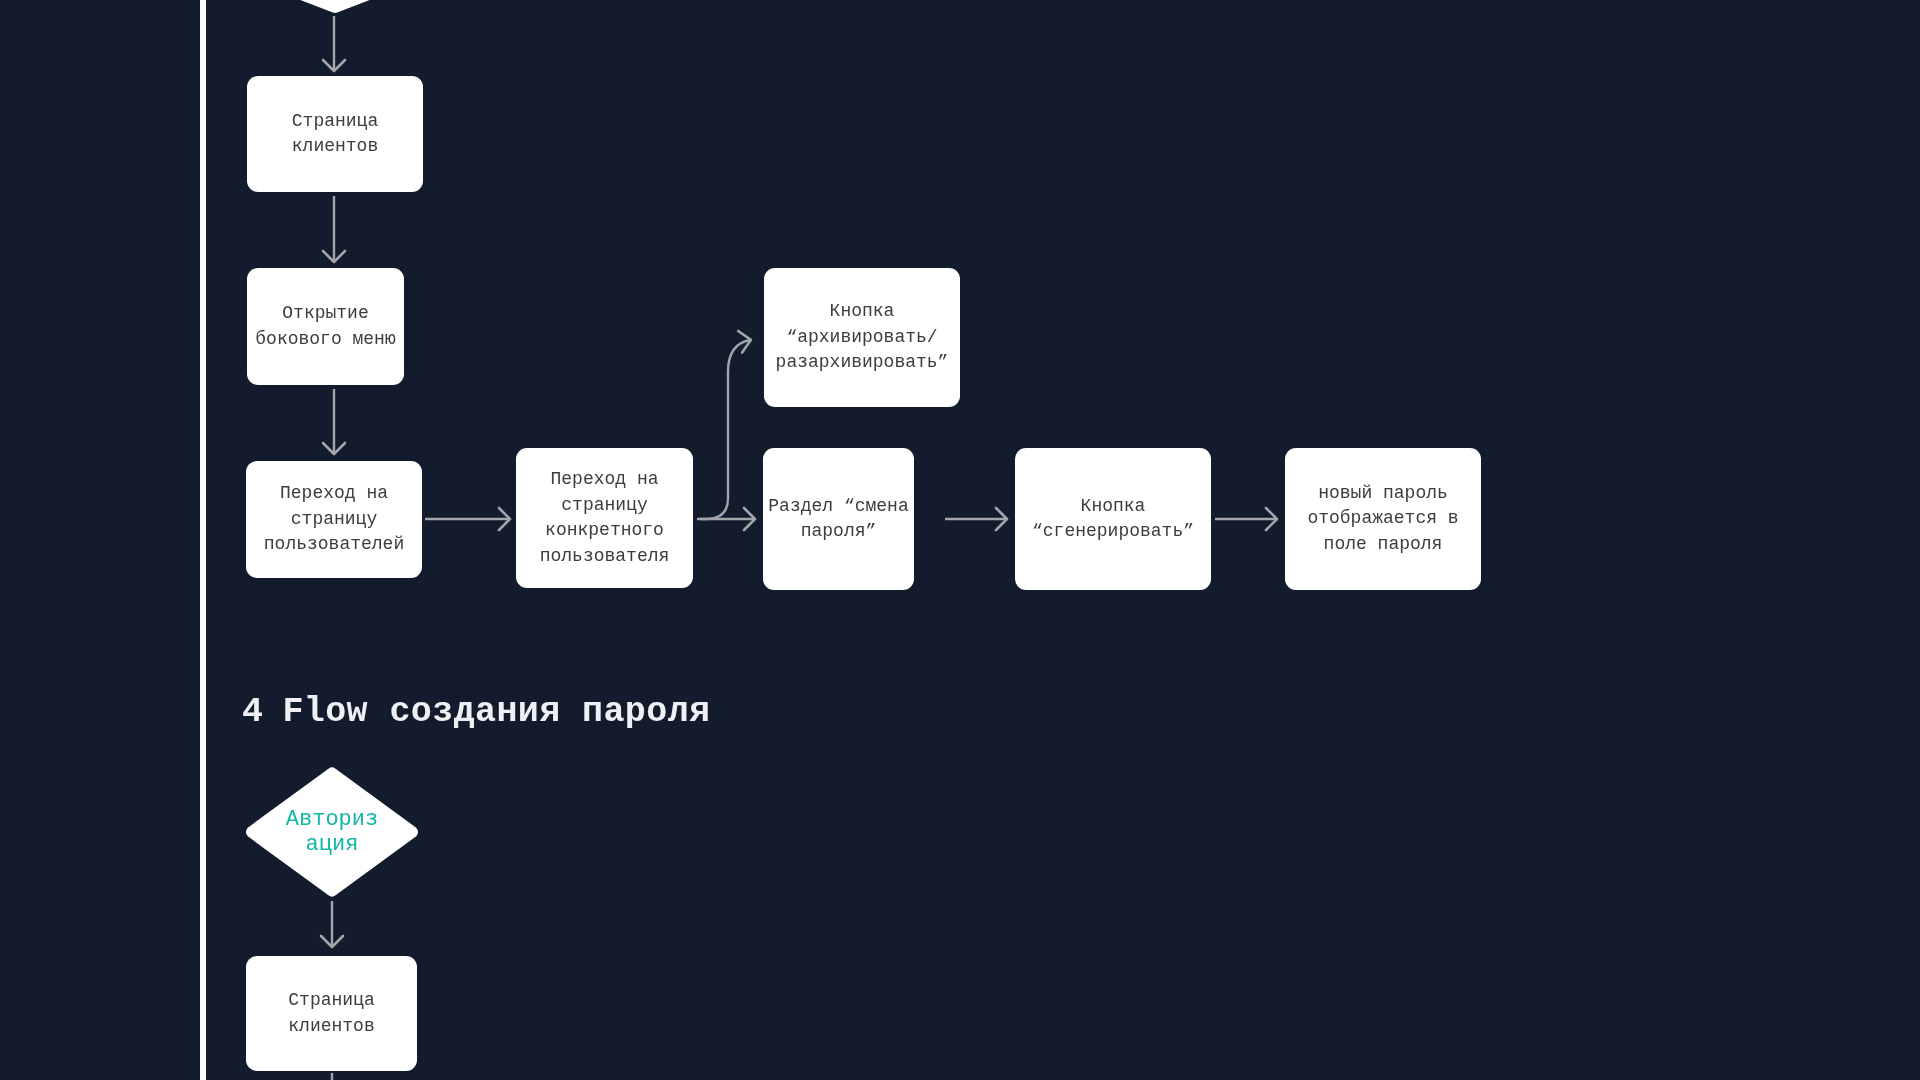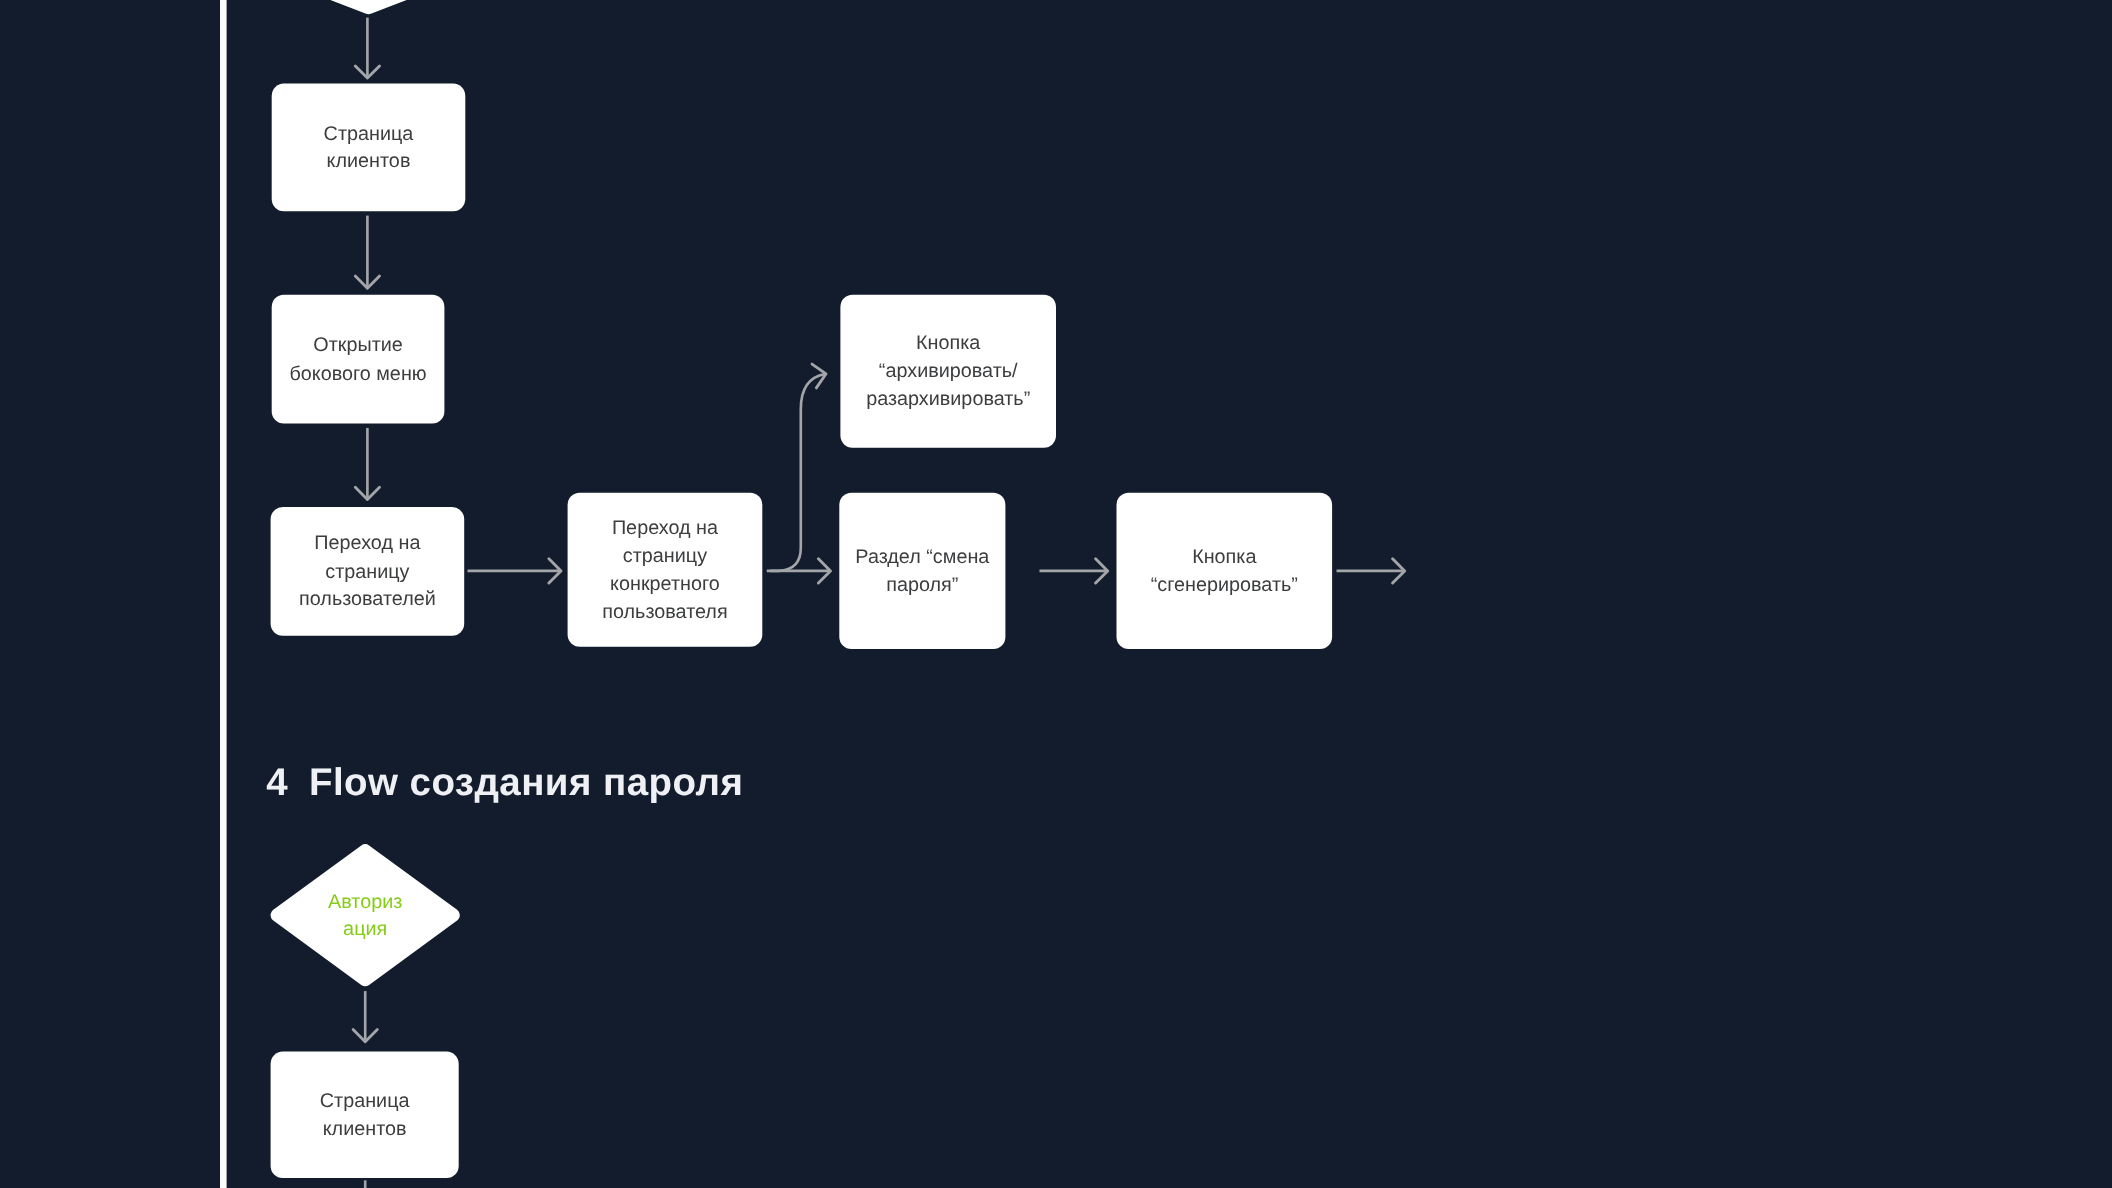--- a/index.html
+++ b/index.html
@@ -6,21 +6,21 @@
     margin: 0;
     padding: 0;
     background: #131c2d;
   }
   .canvas {
     position: relative;
     width: 1920px;
     height: 1080px;
     overflow: hidden;
     background: #131c2d;
-    font-family: Liberation Sans, sans-serif;
+    font-family: Liberation Mono, monospace;
   }
   .page-edge {
     position: absolute;
     left: 200px;
     top: 0;
     width: 6px;
     height: 100%;
     background: #fcfcfd;
   }
   svg.connectors {
@@ -43,22 +43,22 @@
     font-size: 18px;
     line-height: 25.5px;
   }
   .diamond-label {
     position: absolute;
     display: flex;
     align-items: center;
     justify-content: center;
     text-align: center;
     white-space: pre-line;
-    color: #84cc16;
-    font-size: 18px;
+    color: #14b8a6;
+    font-size: 22px;
     line-height: 25.5px;
     pointer-events: none;
   }
   .heading {
     position: absolute;
     left: 242px;
     top: 690px;
     display: flex;
     gap: 19px;
     color: #eef0f3;
@@ -118,20 +118,23 @@
   <div class="node" style="left:764px; top:268px; width:196px; height:139px;">Кнопка
 “архивировать/
 разархивировать”</div>
 
   <div class="node" style="left:763px; top:448px; width:151px; height:142px;">Раздел “смена
 пароля”</div>
 
   <div class="node" style="left:1015px; top:448px; width:196px; height:142px;">Кнопка
 “сгенерировать”</div>
 
+  <div class="node" style="left:1285px; top:448px; width:196px; height:142px;">новый пароль
+отображается в
+поле пароля</div>
 
   <div class="heading">
     <span>4</span>
     <span>Flow создания пароля</span>
   </div>
 
   <div class="diamond-label" style="left:246px; top:767px; width:172px; height:130px;">Авториз
 ация</div>
 
   <div class="node" style="left:246px; top:956px; width:171px; height:115px;">Страница

